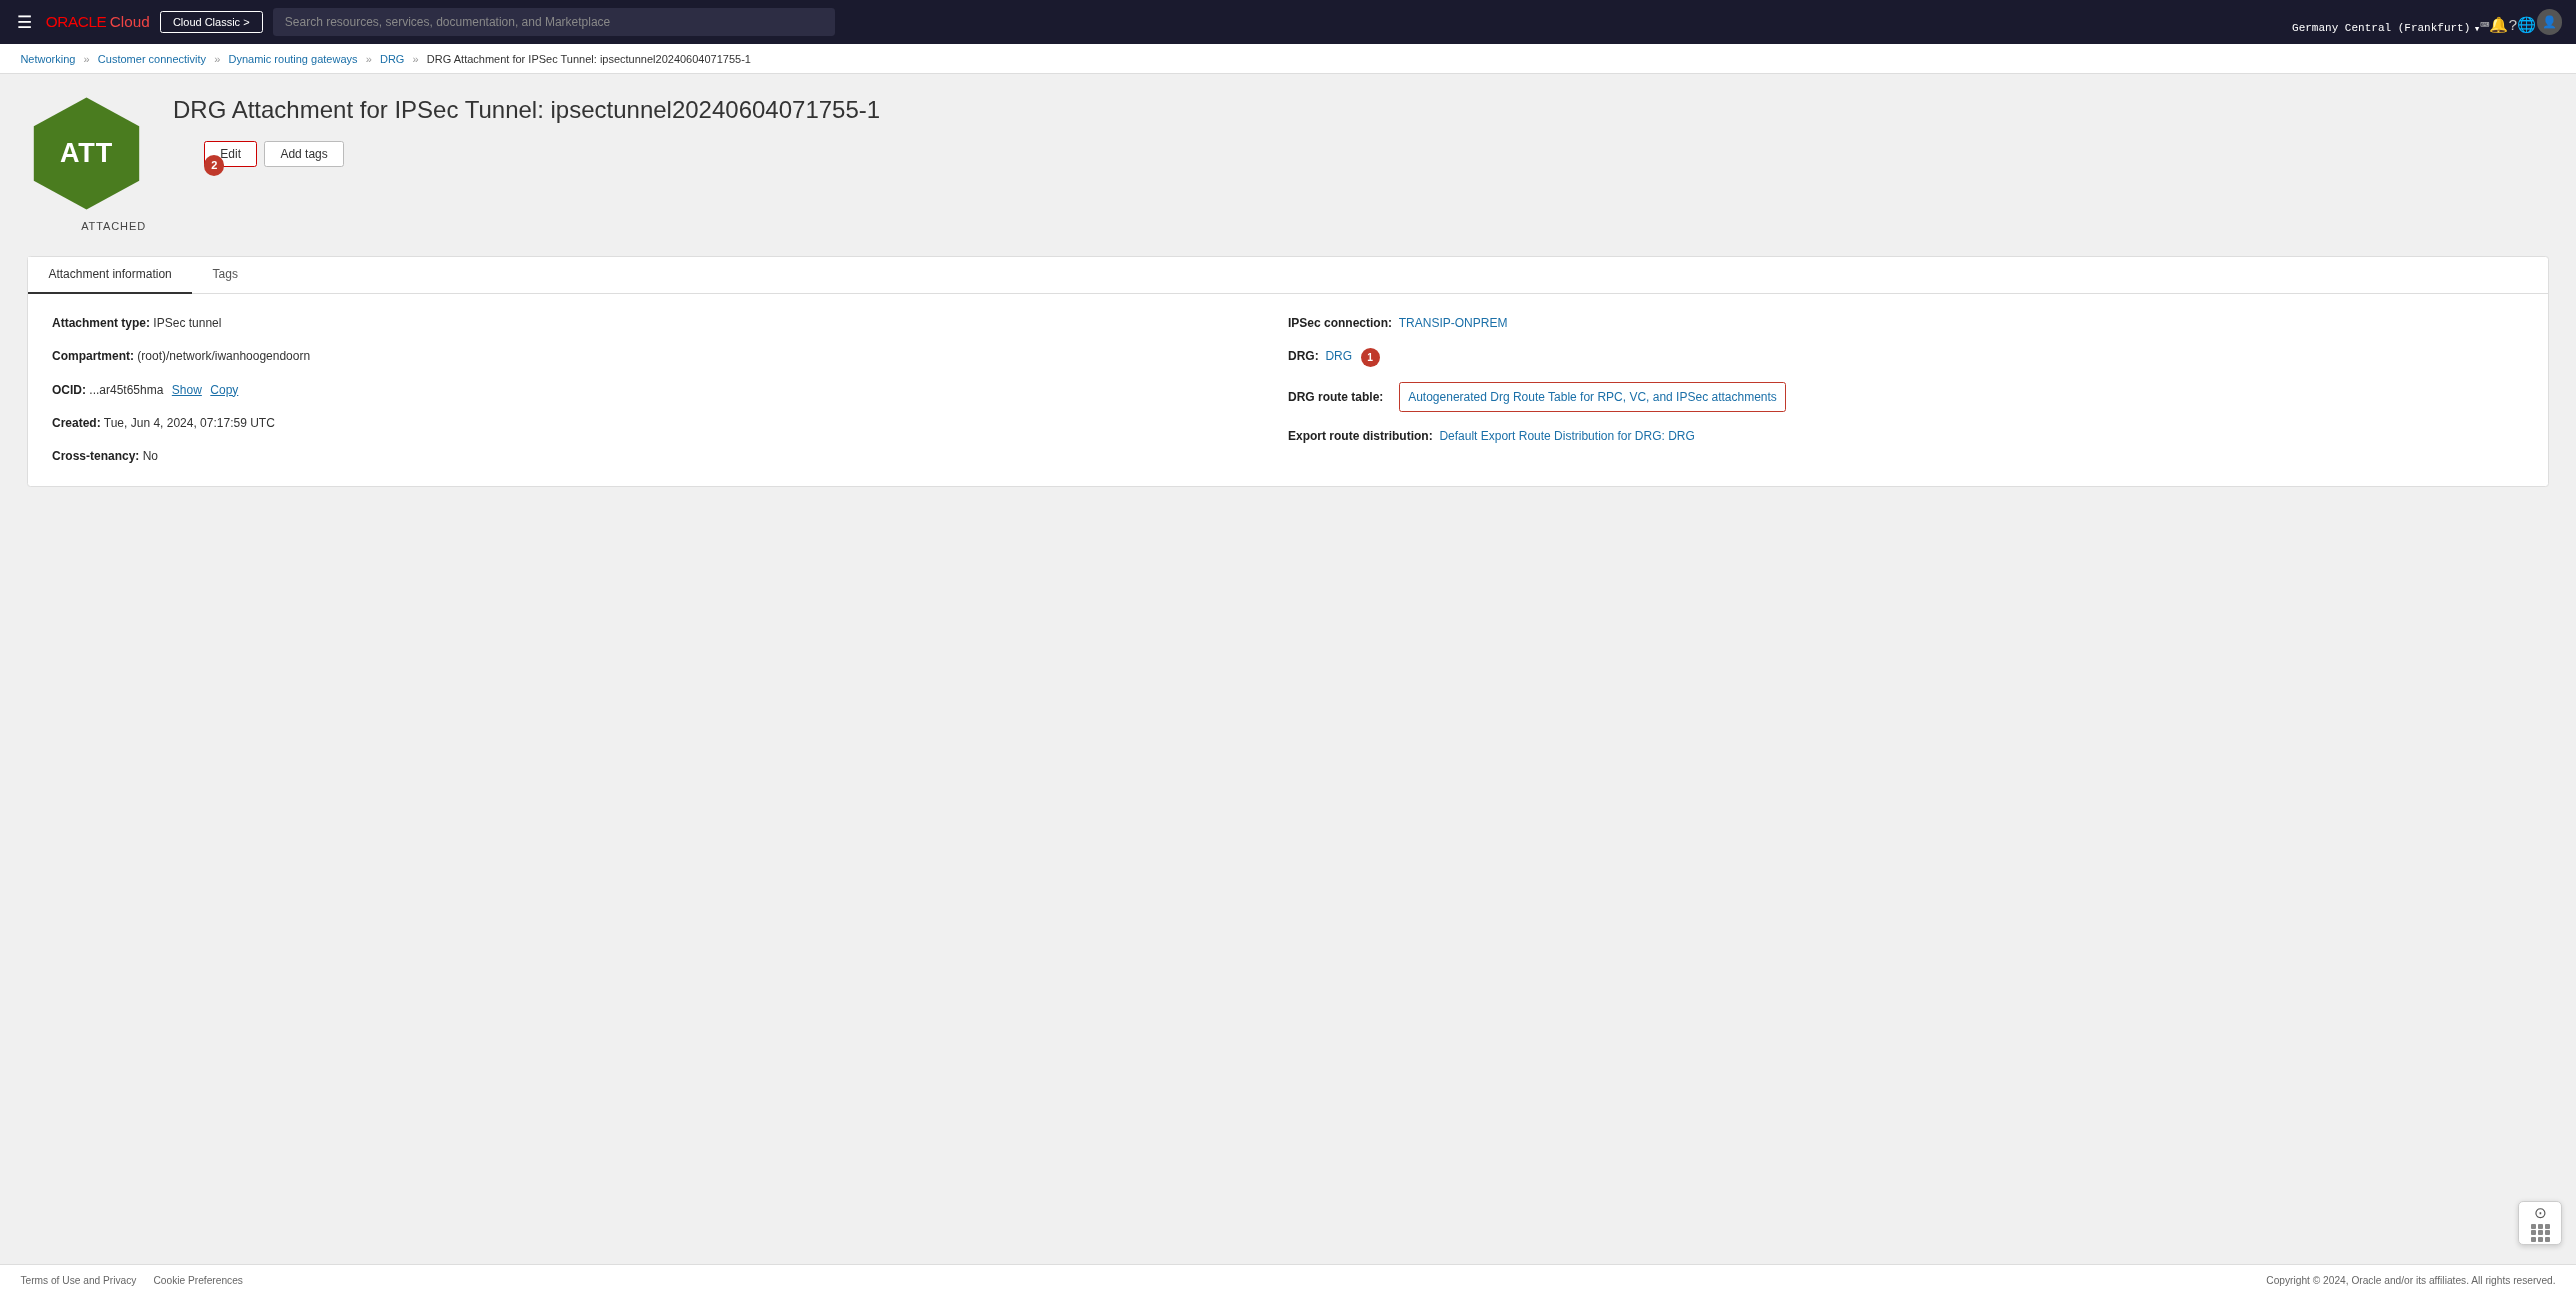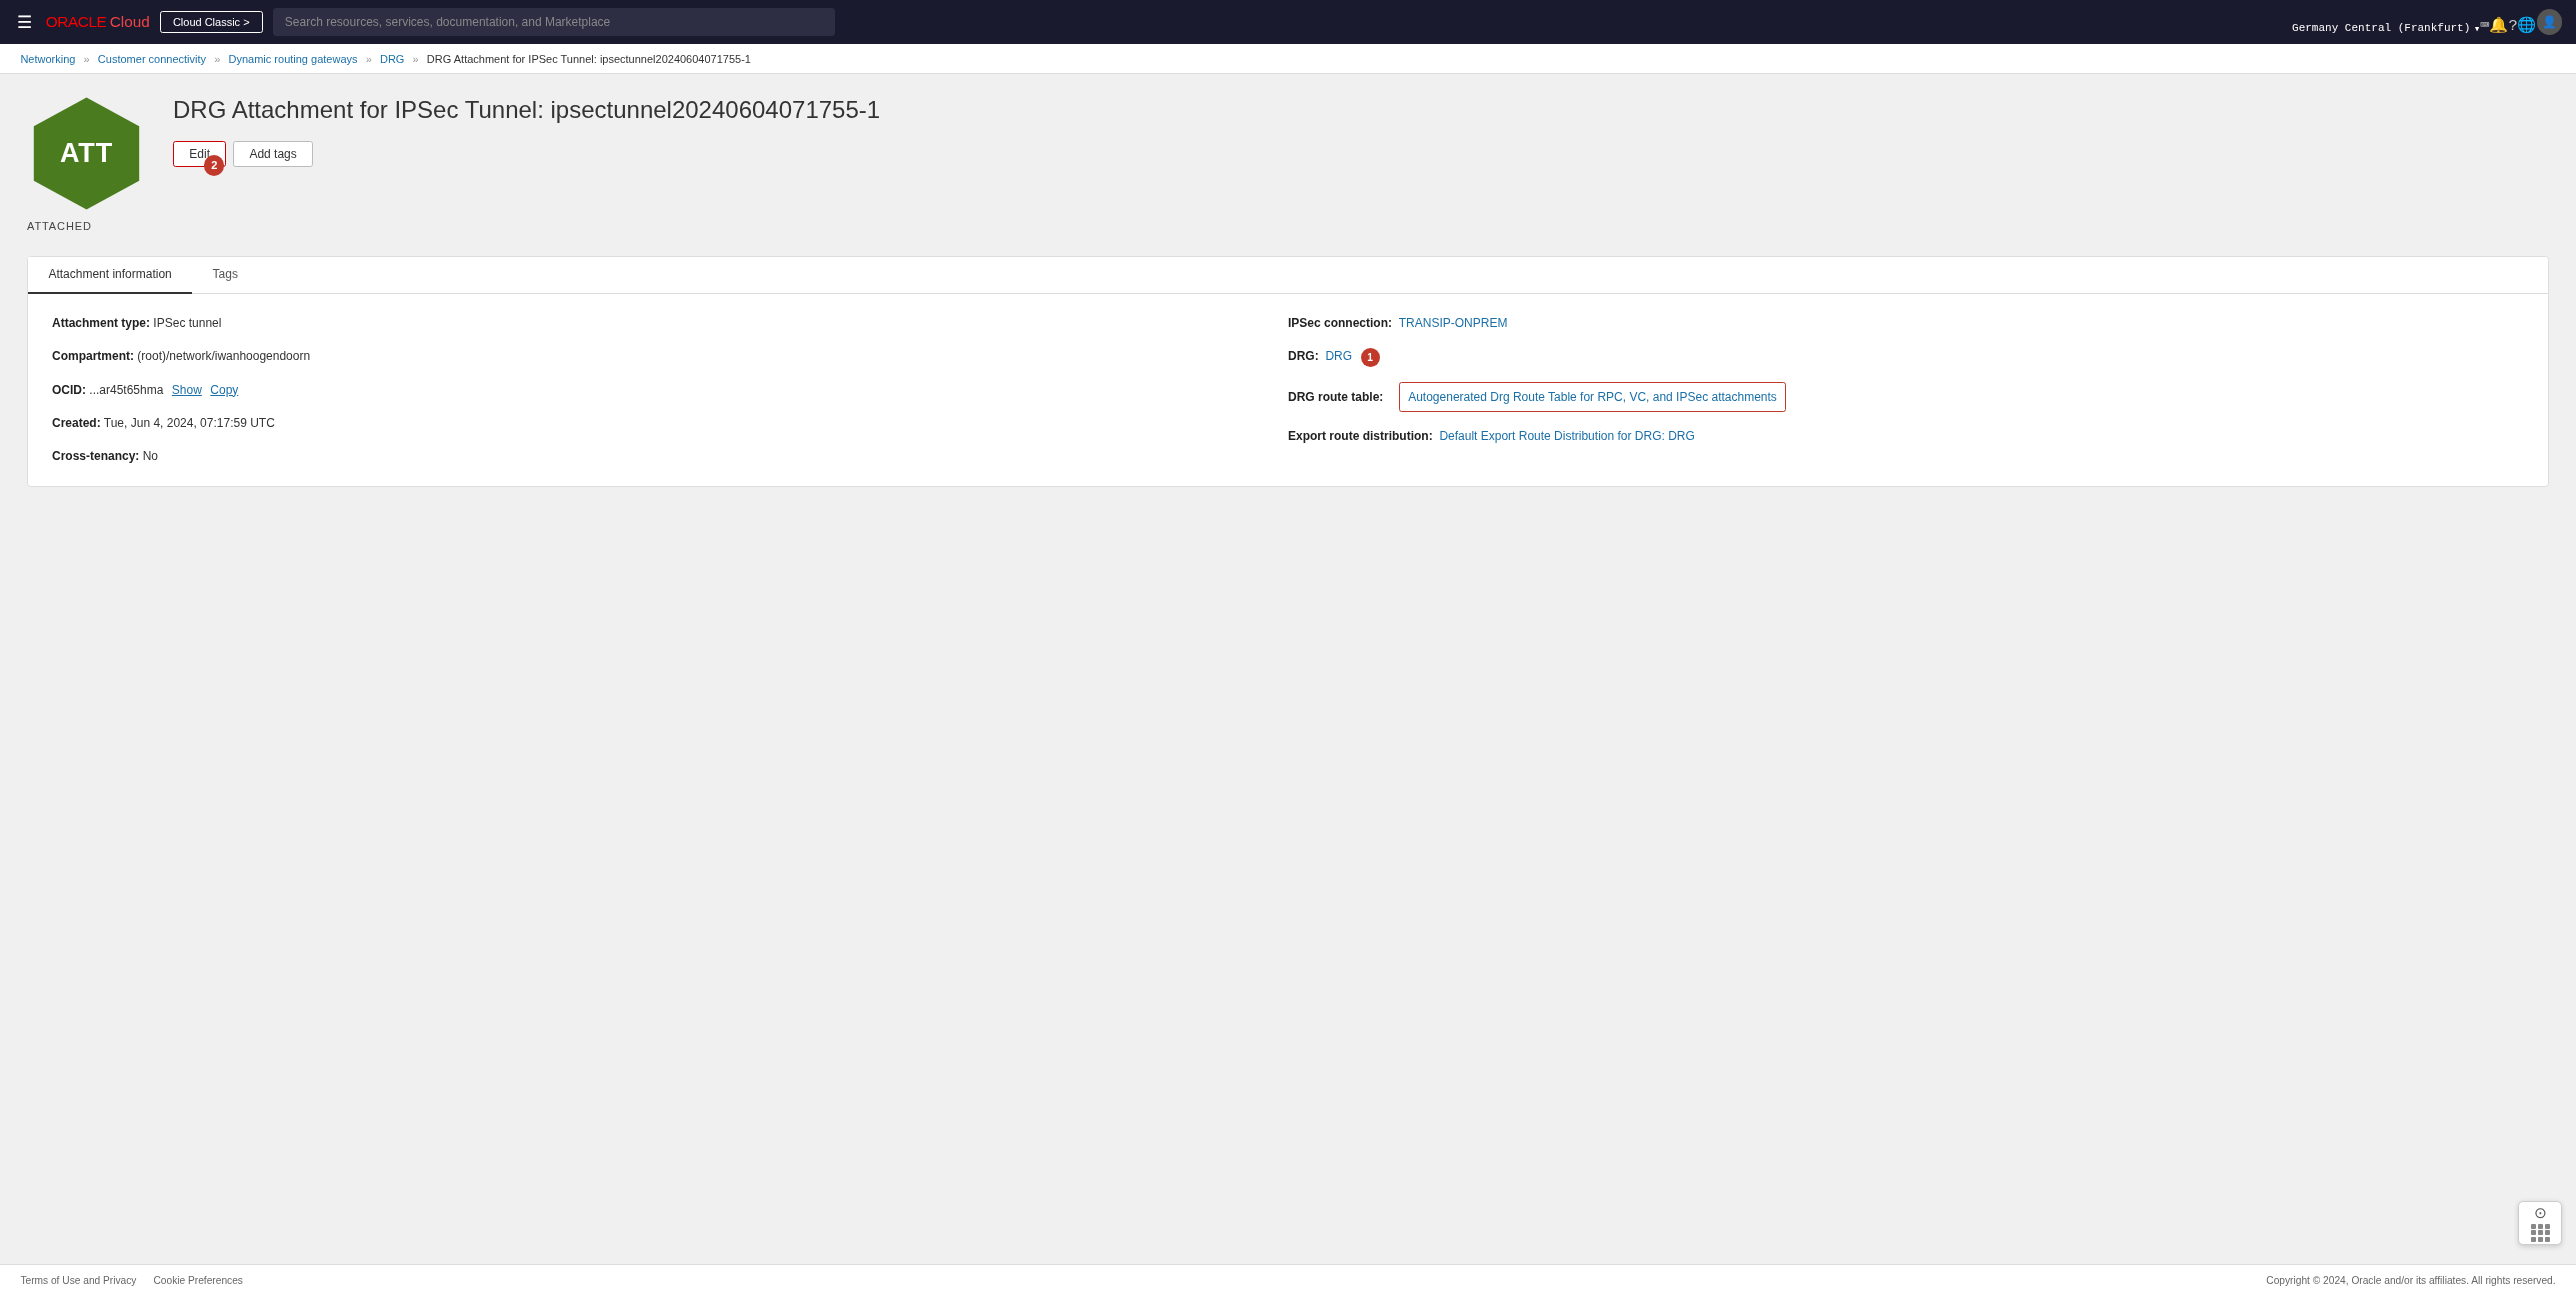--- a/index.html
+++ b/index.html
@@ -129,21 +129,21 @@
     
     .page-header {
       display: flex;
       align-items: flex-start;
       gap: 27px;
       margin-bottom: 20.4px;
     }
     .hex-icon-wrap {
       display: flex;
       flex-direction: column;
-      align-items: flex-start;
+      align-items: flex-end;
       gap: 6.8px;
     }
     .hex-shape {
       width: 119px;
       height: 119px;
       position: relative;
       display: flex;
       align-items: center;
       justify-content: center;
     }
@@ -185,20 +185,21 @@
       position: relative;
     }
     .btn-edit {
       background: #fff;
       border: 1.7px solid #c00;
       color: #333;
       padding: 5.1px 15.3px;
       border-radius: 2.6px;
       font-size: 12px;
       cursor: pointer;
+      margin-left: 31px;
     }
     .btn-add-tags {
       background: #fff;
       border: 0.9px solid #bbb;
       color: #333;
       padding: 5.1px 15.3px;
       border-radius: 2.6px;
       font-size: 12px;
       cursor: pointer;
     }

